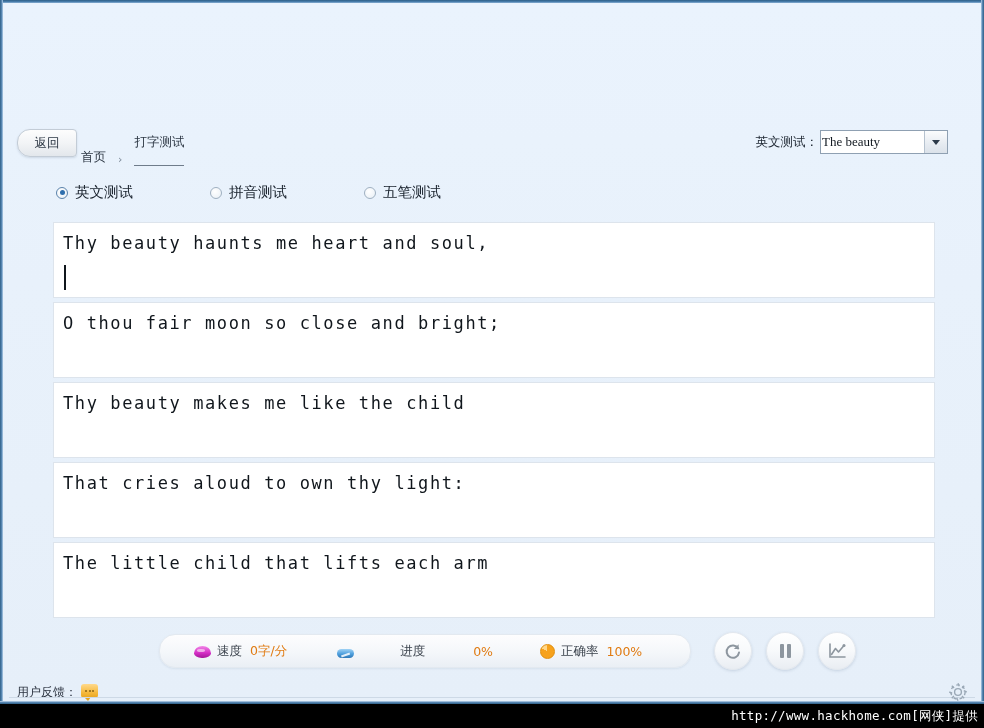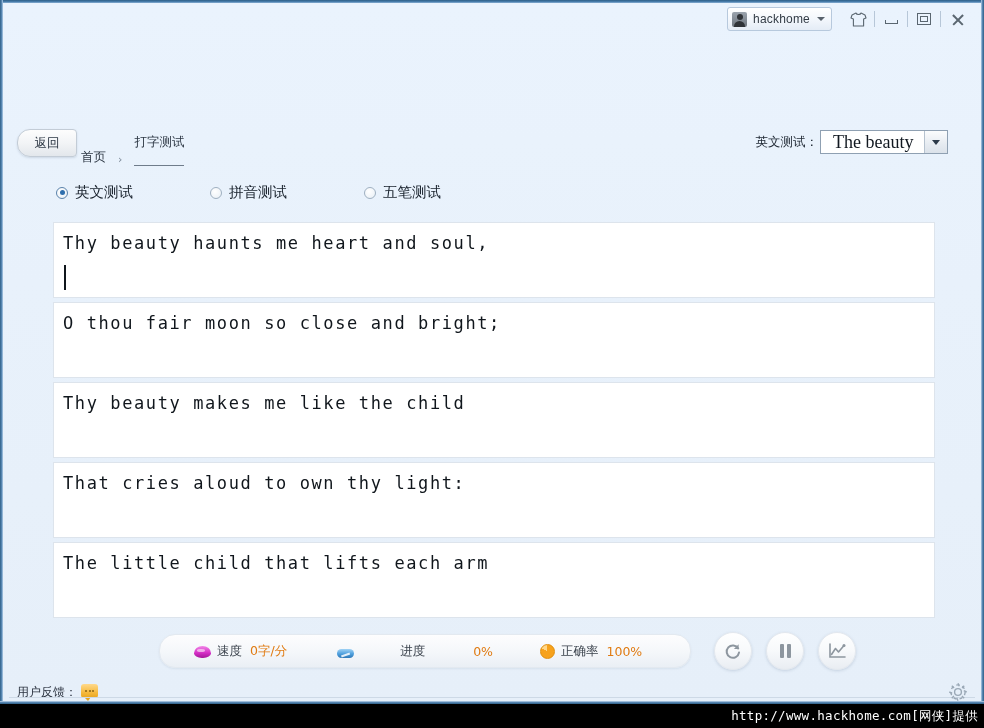--- a/index.html
+++ b/index.html
@@ -215,23 +215,23 @@
   .course-select {
     width: 128px; height: 24px;
     border: 1px solid #8fa0b2;
     background: #ffffff;
     display: flex;
     align-items: center;
     box-sizing: border-box;
   }
   .course-value {
     flex: 1;
-    font-size: 18px;
+    font-size: 13px;
     color: #111820;
-    padding-left: 12px;
+    padding-left: 1px;
     font-family: "Liberation Serif", serif;
     white-space: nowrap;
     overflow: hidden;
   }
   .course-arrowbox {
     width: 22px; height: 22px;
     border-left: 1px solid #b6c2cf;
     background: linear-gradient(to bottom,#fbfcfd,#e6ebf1 60%,#dbe2ea);
     display: flex;
     align-items: center;
@@ -513,44 +513,20 @@
 <body>
 
 <div class="window">
   <div class="win-border-top"></div>
   <div class="win-border-left"></div>
   <div class="win-border-right"></div>
   <div class="win-border-bottom"></div>
 
   <div class="client">
 
-    <div class="titlebar">
-      <div class="account-pill">
-        <div class="acct-avatar"></div>
-        <span class="acct-name">hackhome</span>
-        <span class="acct-caret"></span>
-      </div>
-      <div class="tbtn">
-        <svg class="icon-shirt" width="17" height="15" viewBox="0 0 17 15">
-          <path d="M6 1 L2 3 L1 6 L3.4 7 L3.4 14 L13.6 14 L13.6 7 L16 6 L15 3 L11 1 C10.4 3 6.6 3 6 1 Z" fill="none" stroke="#5a6670" stroke-width="1.1" stroke-linejoin="round"></path>
-        </svg>
-      </div>
-      <div class="tsep"></div>
-      <div class="tbtn">
-        <span class="icon-min"></span>
-      </div>
-      <div class="tsep"></div>
-      <div class="tbtn">
-        <span class="icon-max"></span>
-      </div>
-      <div class="tsep"></div>
-      <div class="tbtn">
-        <span class="icon-close"></span>
-      </div>
-    </div>
 
     <div class="crumb-row">
       <div class="back-btn">
         <span>返回</span>
       </div>
       <div class="crumb">
         <span>首页</span>
         <span class="crumb-sep">›</span>
         <span class="crumb-cur">打字测试</span>
       </div>

